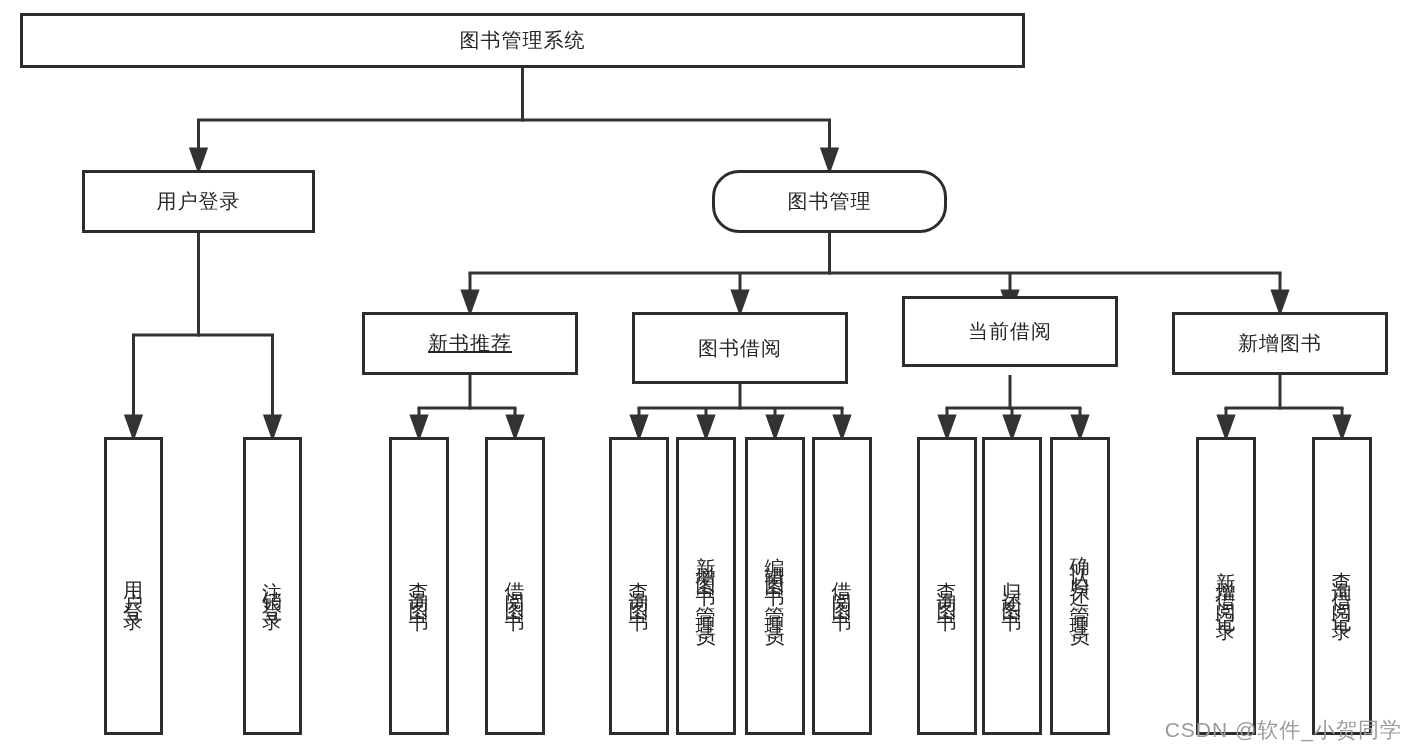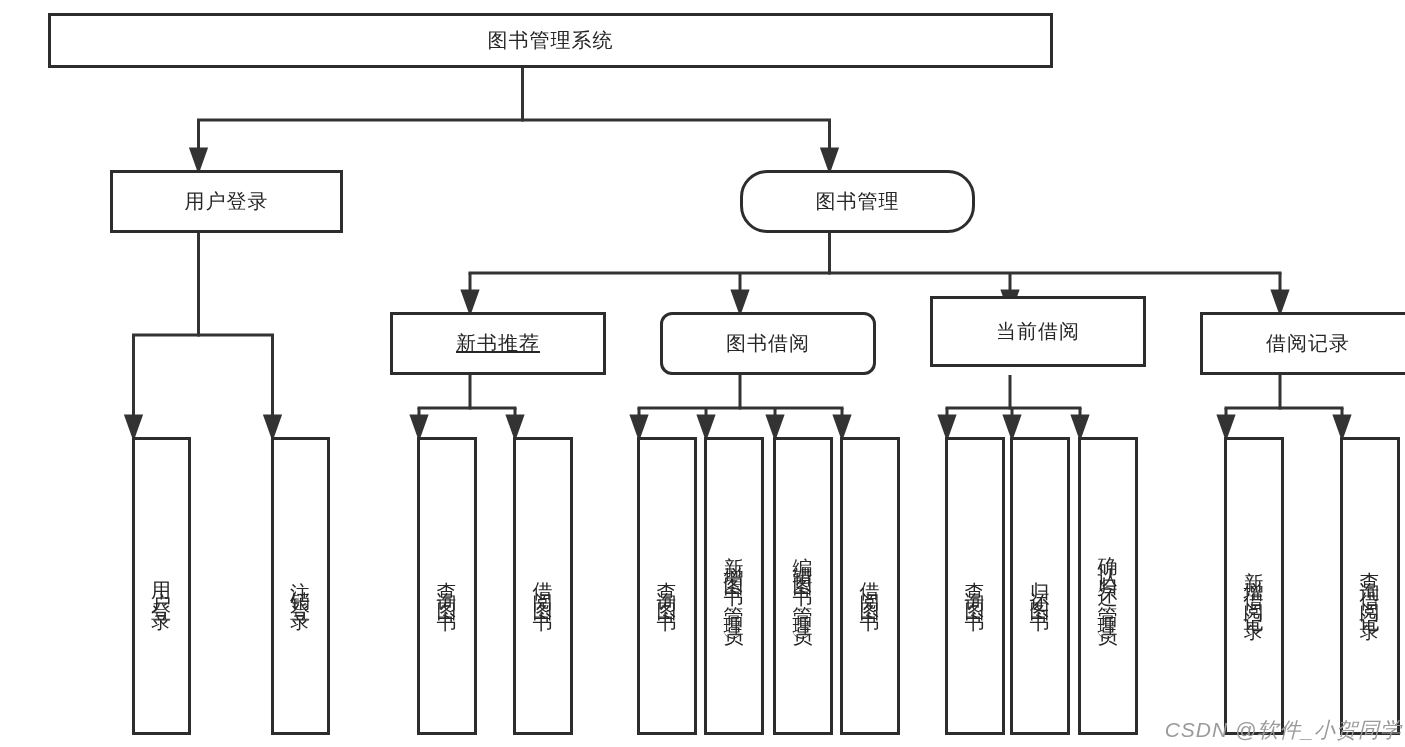--- a/index.html
+++ b/index.html
@@ -5,54 +5,54 @@
   html,body{margin:0;padding:0;background:#ffffff;}
   .stage{
     position:relative;width:1405px;height:747px;background:#ffffff;
     font-family:"Liberation Sans","DejaVu Sans",sans-serif;overflow:hidden;
   }
   .lines{position:absolute;left:0;top:0;}
   .box{
     position:absolute;box-sizing:border-box;
     border:3px solid #2d2d2d;background:#ffffff;
     display:flex;align-items:center;justify-content:center;
-    color:#262626;font-size:20px;letter-spacing:1px;white-space:nowrap;margin-left:28px;
+    color:#262626;font-size:20px;letter-spacing:1px;white-space:nowrap;
   }
   .vbox{
     writing-mode:vertical-rl;text-orientation:mixed;
     letter-spacing:10px;line-height:1;white-space:normal;
   }
   
   .n-root{left:20px;top:13px;width:1005px;height:55px;}
   
   .n-ulogin{left:82px;top:170px;width:233px;height:63px;}
   .n-bmgmt{left:712px;top:170px;width:235px;height:63px;border-radius:27px;}
   
   .n-rec{left:362px;top:312px;width:216px;height:63px;text-decoration:underline;}
-  .n-borrow{left:632px;top:312px;width:216px;height:63px;border-radius:12px;}
+  .n-borrow{left:632px;top:312px;width:216px;height:72px;}
   .n-current{left:902px;top:296px;width:216px;height:71px;}
   .n-records{left:1172px;top:312px;width:216px;height:63px;}
   
   .leaf{top:437px;width:59px;height:298px;}
   .l-login{left:104px;}
   .l-logout{left:243px;}
   .l-recq{left:389px;width:60px;}
   .l-recb{left:485px;width:60px;}
   .l-bbq{left:609px;width:60px;}
   .l-bba{left:676px;width:60px;}
   .l-bbe{left:745px;width:60px;}
   .l-bbb{left:812px;width:60px;}
   .l-cbq{left:917px;width:60px;}
   .l-cbr{left:982px;width:60px;}
   .l-cbc{left:1050px;width:60px;}
   .l-bra{left:1196px;width:60px;}
   .l-brq{left:1312px;width:60px;}
   .watermark{
     position:absolute;right:3px;top:716px;
-    color:#9a9a9a;font-size:21px;letter-spacing:1px;font-style:italic;
+    color:#9a9a9a;font-size:21px;letter-spacing:1px;
   }
 </style>
 </head>
 <body>
 
 <div class="stage">
 
   <svg class="lines" width="1405" height="747" viewBox="0 0 1405 747" stroke="#333333" stroke-width="3" fill="#333333">
 
     <path d="M522.5 68 V121.5" fill="none"></path>
@@ -116,21 +116,21 @@
   </svg>
 
   <div class="box n-root">图书管理系统</div>
 
   <div class="box n-ulogin">用户登录</div>
   <div class="box n-bmgmt">图书管理</div>
 
   <div class="box n-rec">新书推荐</div>
   <div class="box n-borrow">图书借阅</div>
   <div class="box n-current">当前借阅</div>
-  <div class="box n-records">借阅记录</div>
+  <div class="box n-records">新增图书</div>
 
   <div class="box vbox leaf l-login">用户登录</div>
   <div class="box vbox leaf l-logout">注销登录</div>
   <div class="box vbox leaf l-recq">查询图书</div>
   <div class="box vbox leaf l-recb">借阅图书</div>
   <div class="box vbox leaf l-bbq">查询图书</div>
   <div class="box vbox leaf l-bba">新增图书（管理员）</div>
   <div class="box vbox leaf l-bbe">编辑图书（管理员）</div>
   <div class="box vbox leaf l-bbb">借阅图书</div>
   <div class="box vbox leaf l-cbq">查询图书</div>

